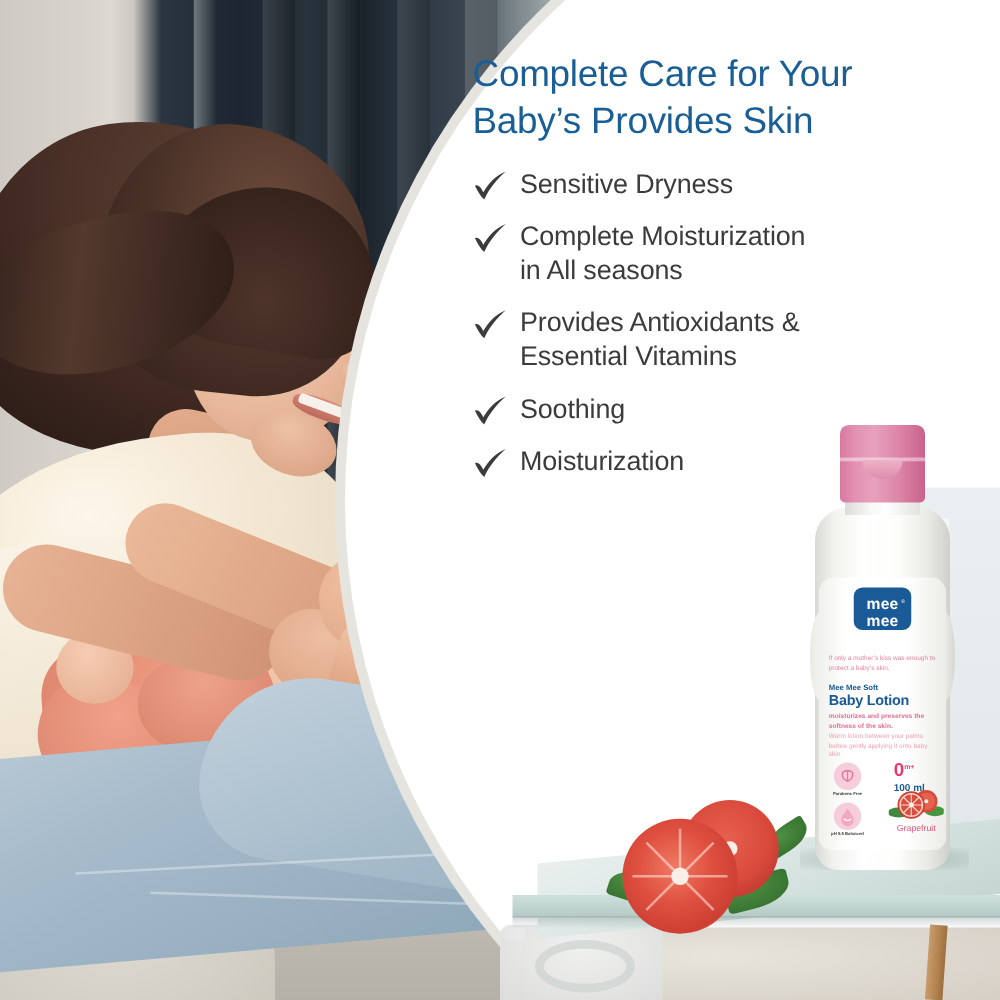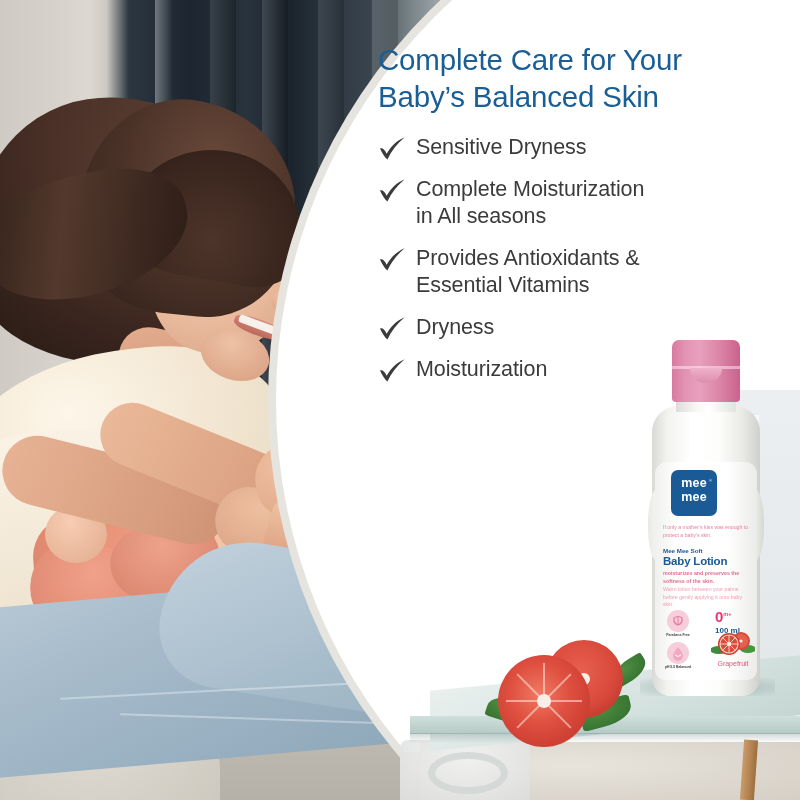--- a/index.html
+++ b/index.html
@@ -181,21 +181,21 @@
   .body-b { position:absolute; left:6px; top:66px; width:108px; height:290px;
       background:linear-gradient(90deg,#d9d9d6 0%,#f2f2ef 14%,#ffffff 36%,#fdfdfb 62%,#e9e9e5 84%,#cfcfcb 100%);
       border-radius:26px 26px 18px 18px; }
   .waist-l { position:absolute; left:2px; top:150px; width:16px; height:70px;
       background:linear-gradient(90deg,#e8e8e4,#ffffff); border-radius:50% 0 0 50%; }
   .waist-r { position:absolute; left:102px; top:150px; width:16px; height:70px;
       background:linear-gradient(270deg,#d6d6d2,#fbfbf8); border-radius:0 50% 50% 0; }
   .label { position:absolute; left:9px; top:122px; width:102px; height:218px;
       background:linear-gradient(90deg,#f0f0ee 0%,#ffffff 22%,#ffffff 70%,#ebebe8 100%);
       border-radius:12px 12px 10px 10px; }
-  .logo { position:absolute; left:16px; top:8px; width:46px; height:46px;
+  .logo { position:absolute; left:28px; top:8px; width:46px; height:34px;
       background:#1a5a96; border-radius:7px; }
   .logo-t { position:absolute; left:0; top:7px; width:46px; text-align:center;
       color:#fff; font-size:12.5px; font-weight:bold; line-height:1.08; letter-spacing:.2px; }
   .logo-r { position:absolute; right:5px; top:8px; color:#fff; font-size:4px; }
   .l-tag { position:absolute; left:8px; top:62px; width:86px; color:#e8819e;
       font-size:5.2px; line-height:1.5; }
   .l-sub { position:absolute; left:8px; top:85px; color:#1a5a96; font-size:6.2px; font-weight:bold; }
   .l-name { position:absolute; left:8px; top:93px; color:#1a5a96; font-size:11.5px; font-weight:bold; letter-spacing:-.2px; }
   .l-desc { position:absolute; left:8px; top:108px; width:90px; color:#e36d8e;
       font-size:5.3px; line-height:1.45; font-weight:bold; }
@@ -368,21 +368,21 @@
           <circle cx="30" cy="11" r="1.6" fill="#fbf0e8"></circle>
         </svg>
       </div>
       <div class="l-flavor">Grapefruit</div>
     </div>
   </div>
 
   <div class="content">
     <div class="headline">
       <span>Complete Care for Your</span><br>
-      <span>Baby’s Balanced Skin</span>
+      <span>Baby’s Provides Skin</span>
     </div>
 
     <div class="bullets">
 
       <div class="bullet">
         <span class="check">
           <svg width="30" height="26" viewBox="0 0 30 26">
               <path d="M2 12.5 C4.5 11.6 6.6 13.4 8.6 17.8 C13 10.4 18.4 4.6 26.6 1.2 C19.2 7.6 13.4 14.8 9.4 23.6 C6.6 21 4 17 2 12.5 Z" fill="#3b3b3b"></path>
             </svg>
         </span>
@@ -415,21 +415,21 @@
         </span>
       </div>
 
       <div class="bullet">
         <span class="check">
           <svg width="30" height="26" viewBox="0 0 30 26">
               <path d="M2 12.5 C4.5 11.6 6.6 13.4 8.6 17.8 C13 10.4 18.4 4.6 26.6 1.2 C19.2 7.6 13.4 14.8 9.4 23.6 C6.6 21 4 17 2 12.5 Z" fill="#3b3b3b"></path>
             </svg>
         </span>
         <span class="btext">
-          <span>Dryness</span>
+          <span>Soothing</span>
         </span>
       </div>
 
       <div class="bullet">
         <span class="check">
           <svg width="30" height="26" viewBox="0 0 30 26">
               <path d="M2 12.5 C4.5 11.6 6.6 13.4 8.6 17.8 C13 10.4 18.4 4.6 26.6 1.2 C19.2 7.6 13.4 14.8 9.4 23.6 C6.6 21 4 17 2 12.5 Z" fill="#3b3b3b"></path>
             </svg>
         </span>
         <span class="btext">

